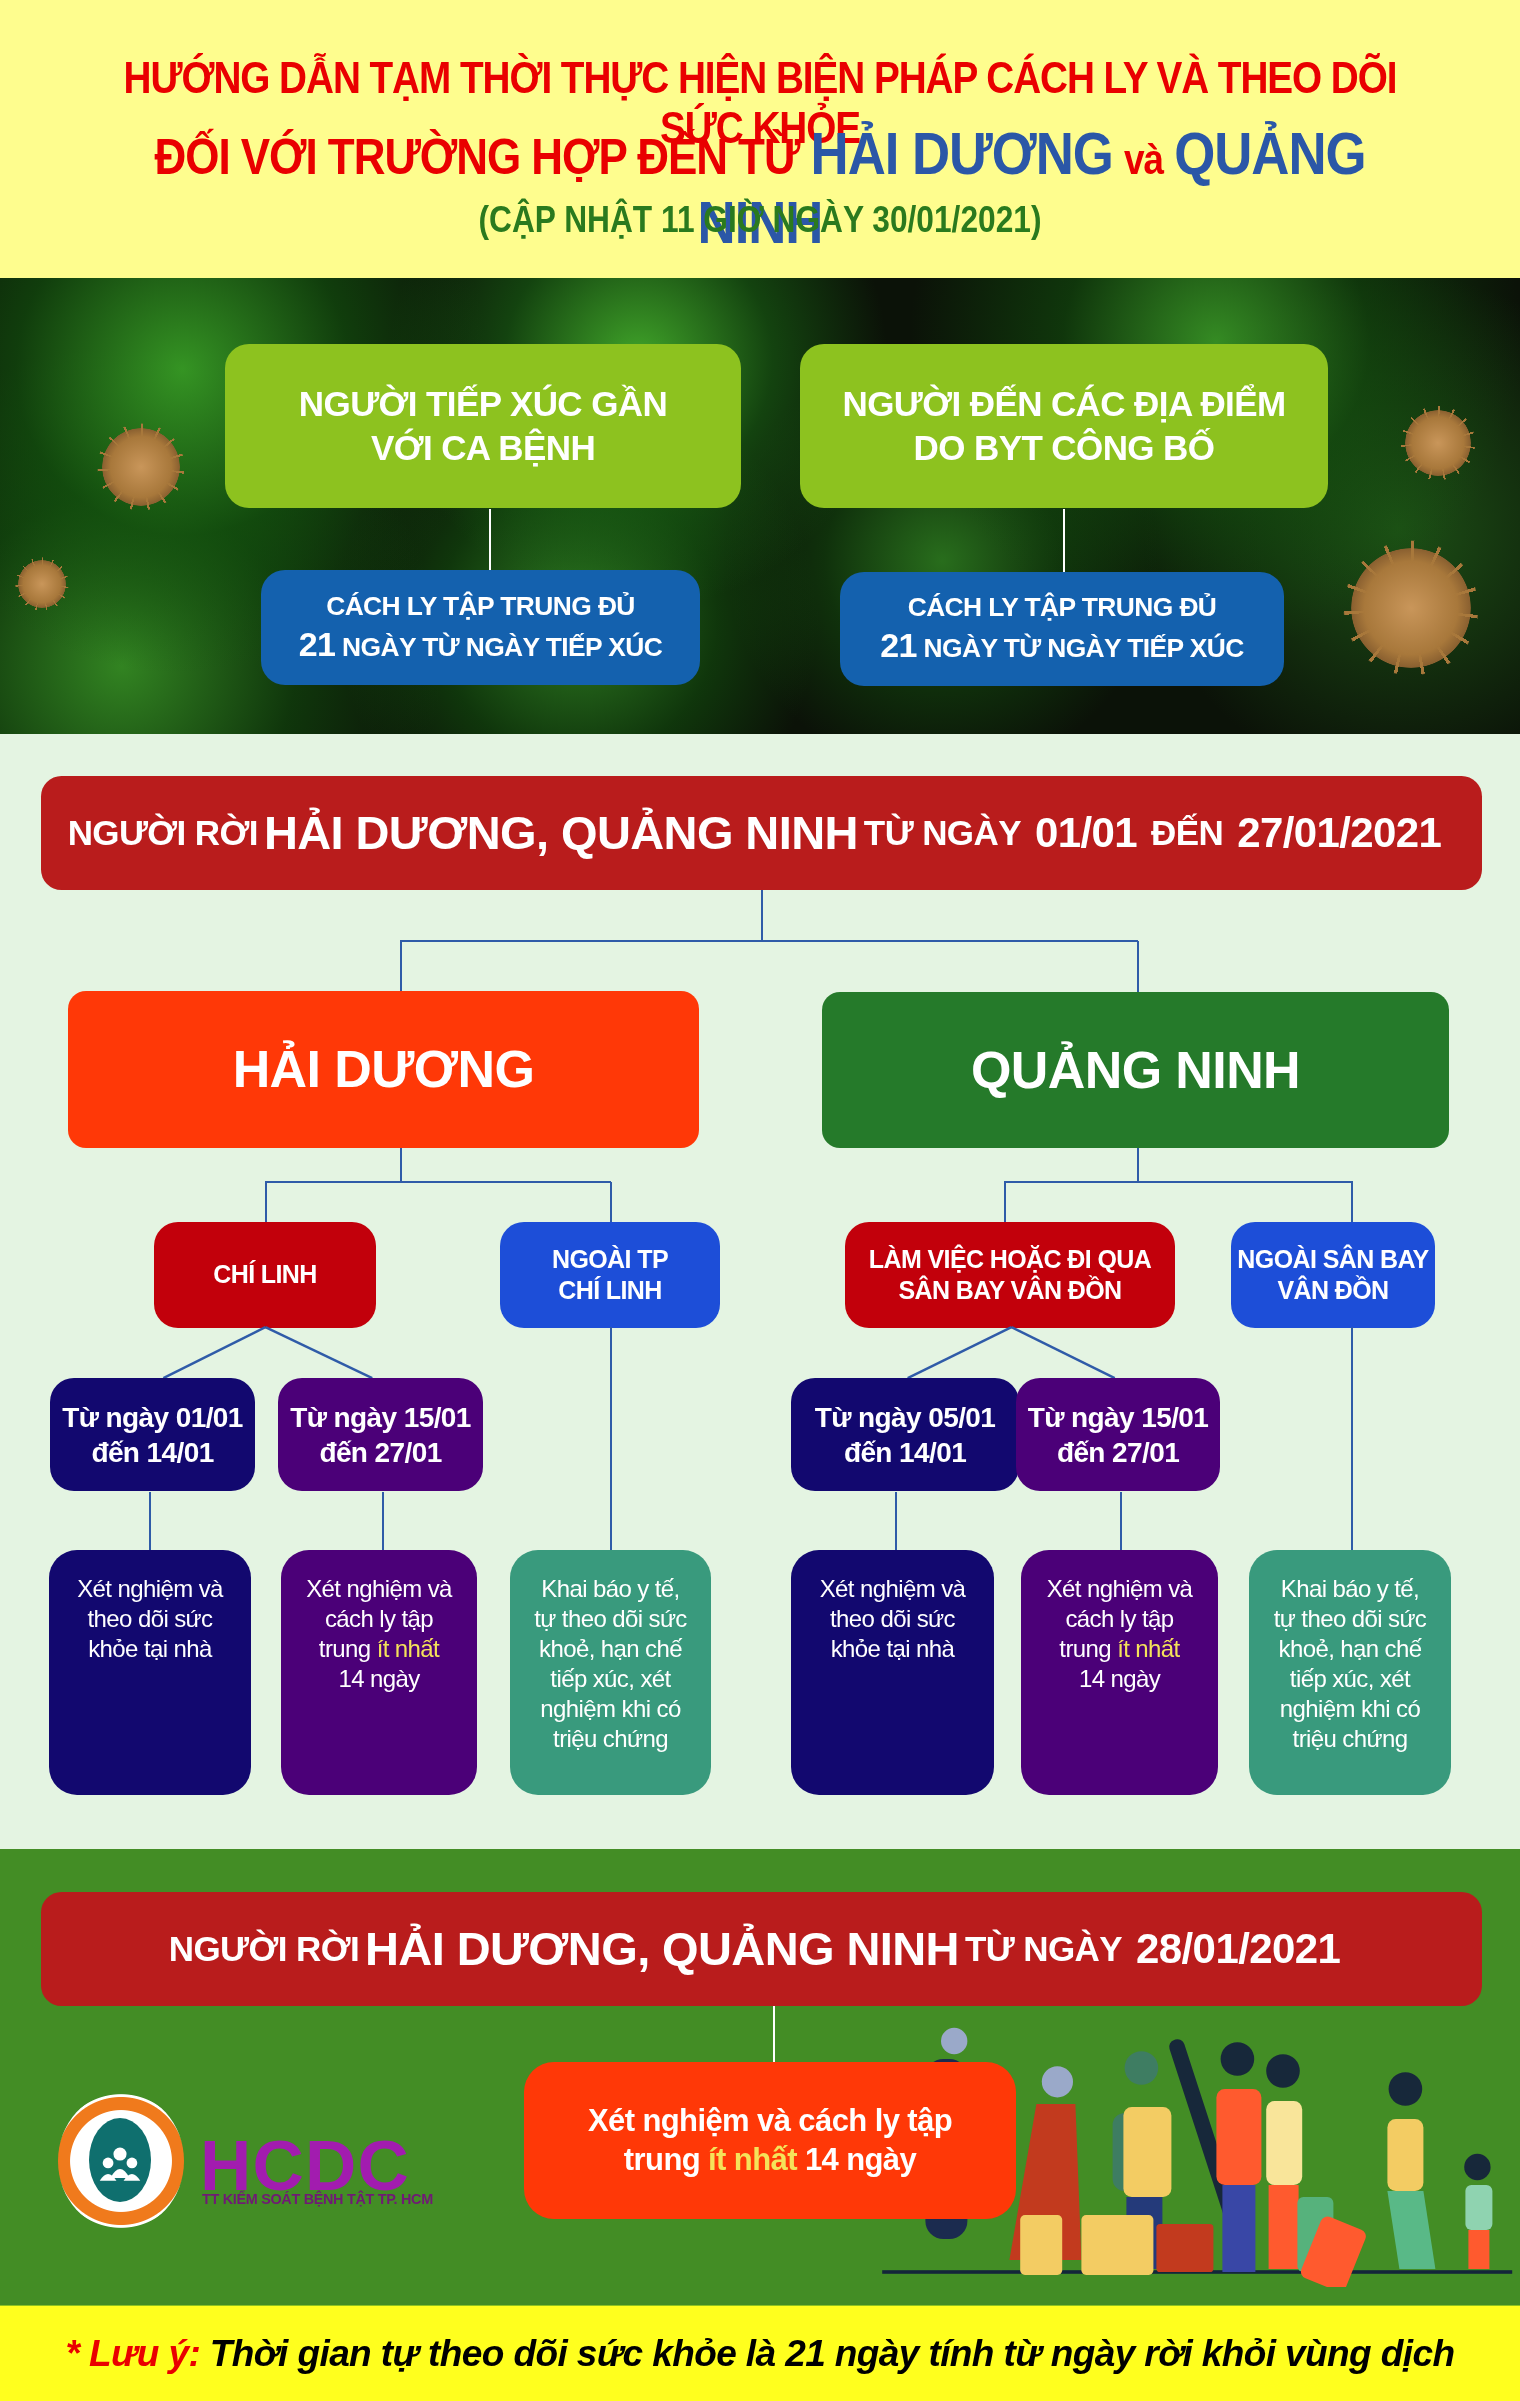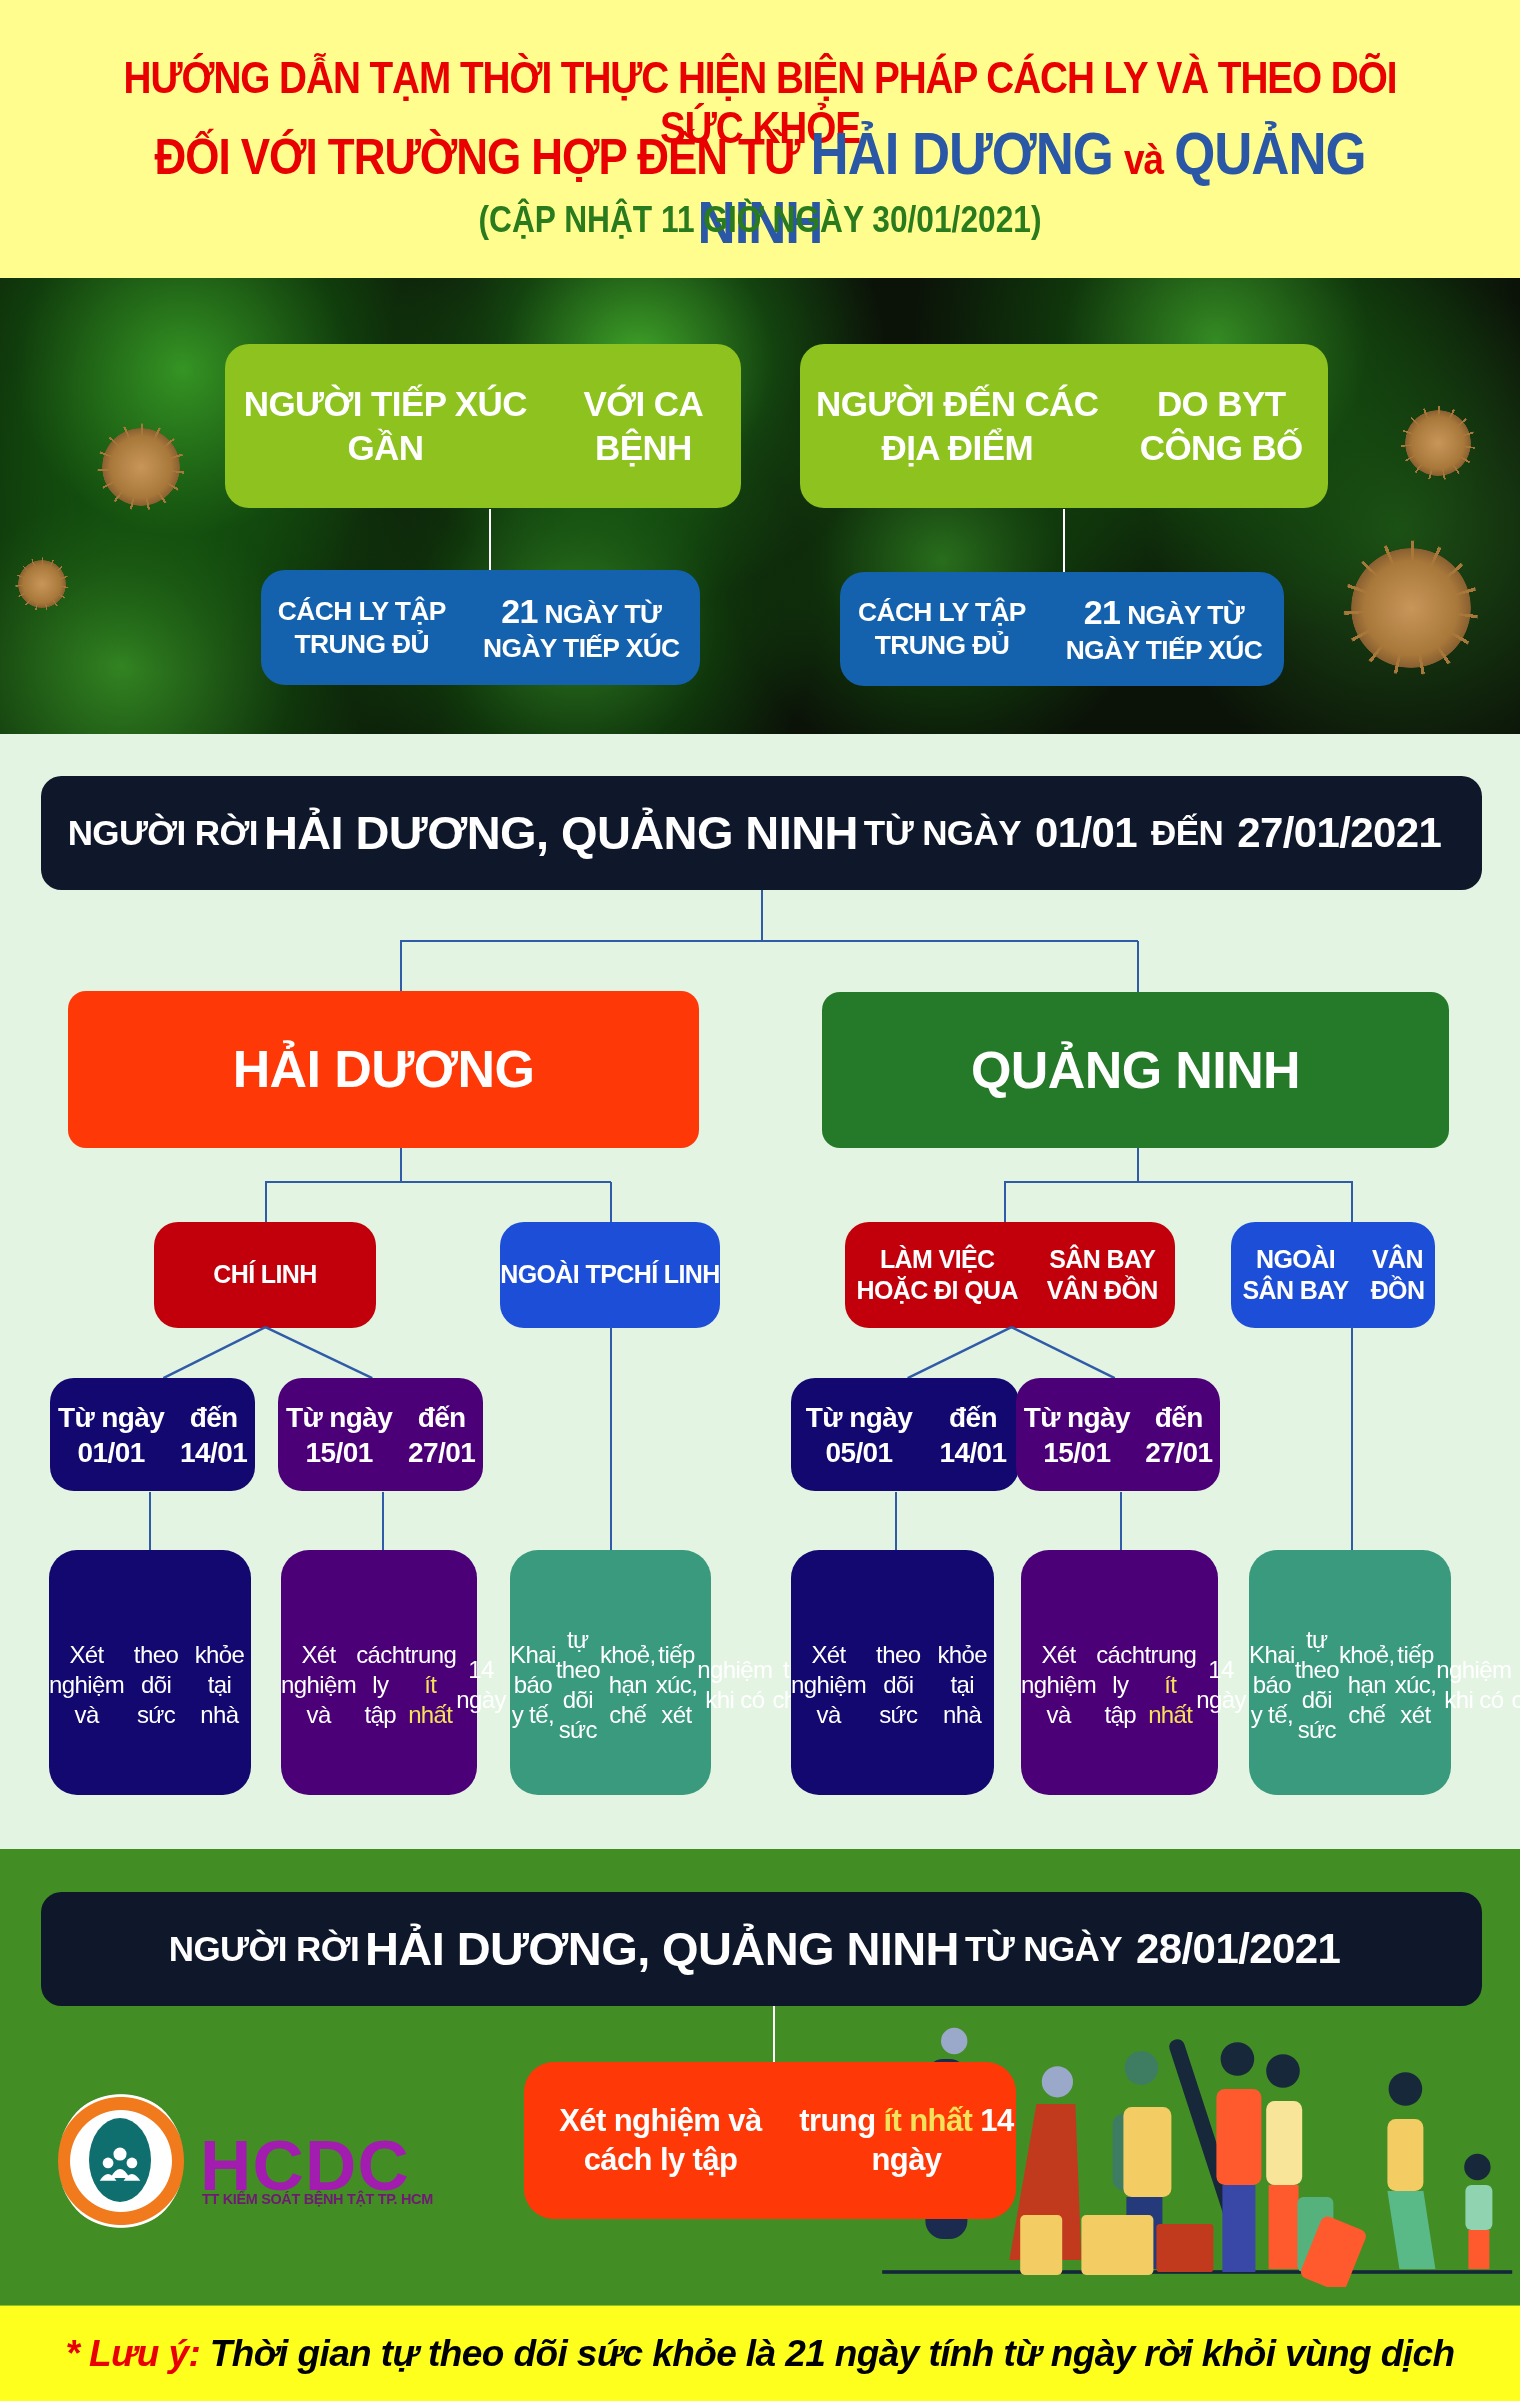--- a/index.html
+++ b/index.html
@@ -1,19 +1,19 @@
 <!DOCTYPE html>
 <html style="font-size:9.6px"><head>
 <meta charset="utf-8">
 <style>
   *{box-sizing:border-box;margin:0;padding:0}
   html,body{width:1520px;height:2401px;overflow:hidden;background:#E4F4E2}
   body{position:relative;font-family:"Liberation Sans","DejaVu Sans",sans-serif;font-weight:bold}
   .abs{position:absolute}
-  .box{position:absolute;display:flex;flex-direction:row;align-items:center;justify-content:center;text-align:center;color:#fff;border-radius:28px;line-height:1.25}
+  .box{position:absolute;display:flex;flex-direction:column;align-items:center;justify-content:center;text-align:center;color:#fff;border-radius:28px;line-height:1.25}
   .cond{font-family:"Liberation Sans Narrow","Liberation Sans",sans-serif;letter-spacing:-0.6px}
   .line{position:absolute;background:#2F5BA8}
   .wline{position:absolute;background:#ffffff}
 
   
   #header{left:0;top:0;width:1520px;height:278px;background:#FEFD8E;text-align:center}
   #header .t1{position:absolute;left:0;width:100%;top:53px;font-size:44px;color:#E90000;letter-spacing:-1.2px;transform:scaleX(.88)}
   #header .t2{position:absolute;left:0;width:100%;top:119px;font-size:50px;color:#E90000;letter-spacing:-1.2px;transform:scaleX(.88)}
   #header .t2 .blue{color:#2B57A7;font-size:60px}
   #header .t2 .small{font-size:42px}
@@ -33,21 +33,21 @@
   .germ{position:absolute;border-radius:50%;background:radial-gradient(circle,#c9965a 0,#a8783b 55%,#8a6030 70%,transparent 71%)}
   .germ::before{content:"";position:absolute;left:-30%;top:-30%;width:160%;height:160%;border-radius:50%;
     background:repeating-conic-gradient(#a8783b 0 3deg, transparent 3deg 24deg);
     -webkit-mask:radial-gradient(circle,transparent 34%,#000 35%,#000 49%,transparent 50%);
             mask:radial-gradient(circle,transparent 34%,#000 35%,#000 49%,transparent 50%)}
   .gbox{background:#8DC21F;font-size:35px;border-radius:24px}
   .bbox{background:#1461AE;font-size:26.4px;border-radius:24px}
   .bbox .big{font-size:34px}
 
   
-  .redban{background:#0f172a;border-radius:20.4px;font-size:35px;flex-direction:row}
+  .redban{background:#b91c1c;border-radius:20.4px;font-size:35px;flex-direction:row}
   .redban .lg{font-size:47px;margin:0 6px}
   .redban .md{font-size:42px;margin:0 14px}
   .hd{background:#FF3807;font-size:52px;border-radius:18px}
   .qn{background:#257A2A;font-size:52px;border-radius:18px}
   .l2red{background:#C2000B;font-size:25px;border-radius:24px}
   .l2teal{background:#1d4ed8;font-size:25px;border-radius:24px}
   .dnavy{background:#12086F;font-size:28px;font-weight:bold;border-radius:24px}
   .dpurp{background:#4B0078;font-size:28px;font-weight:bold;border-radius:24px}
   .rnavy{background:#12086F;font-size:24px;font-weight:normal;justify-content:flex-start;padding-top:24px;border-radius:28px}
   .rpurp{background:#4B0078;font-size:24px;font-weight:normal;justify-content:flex-start;padding-top:24px;border-radius:28px}

